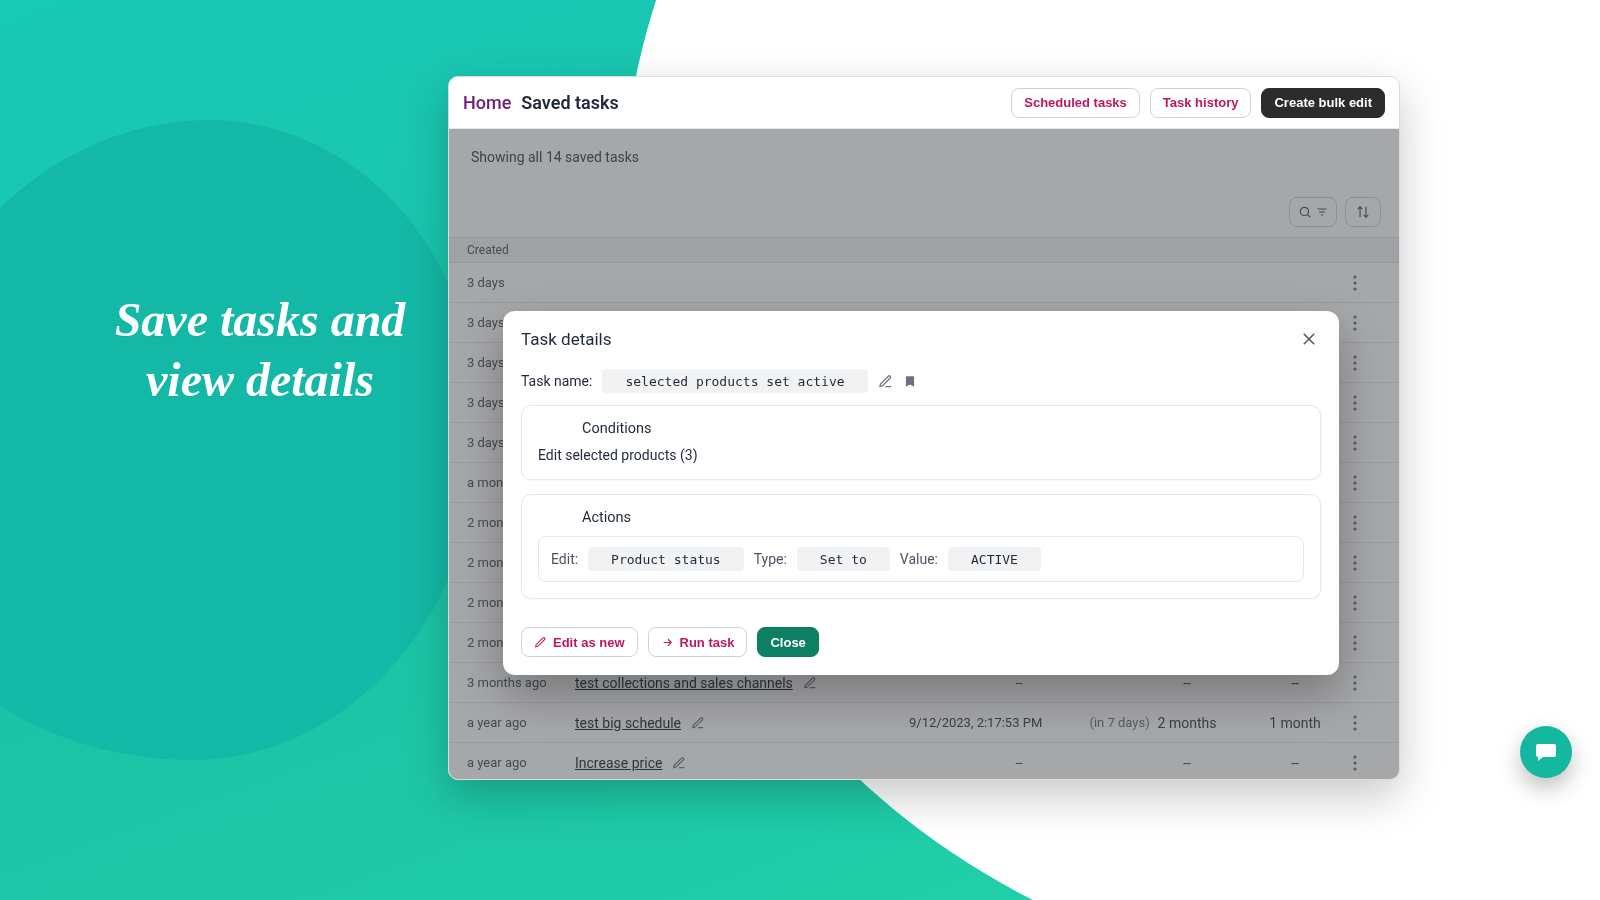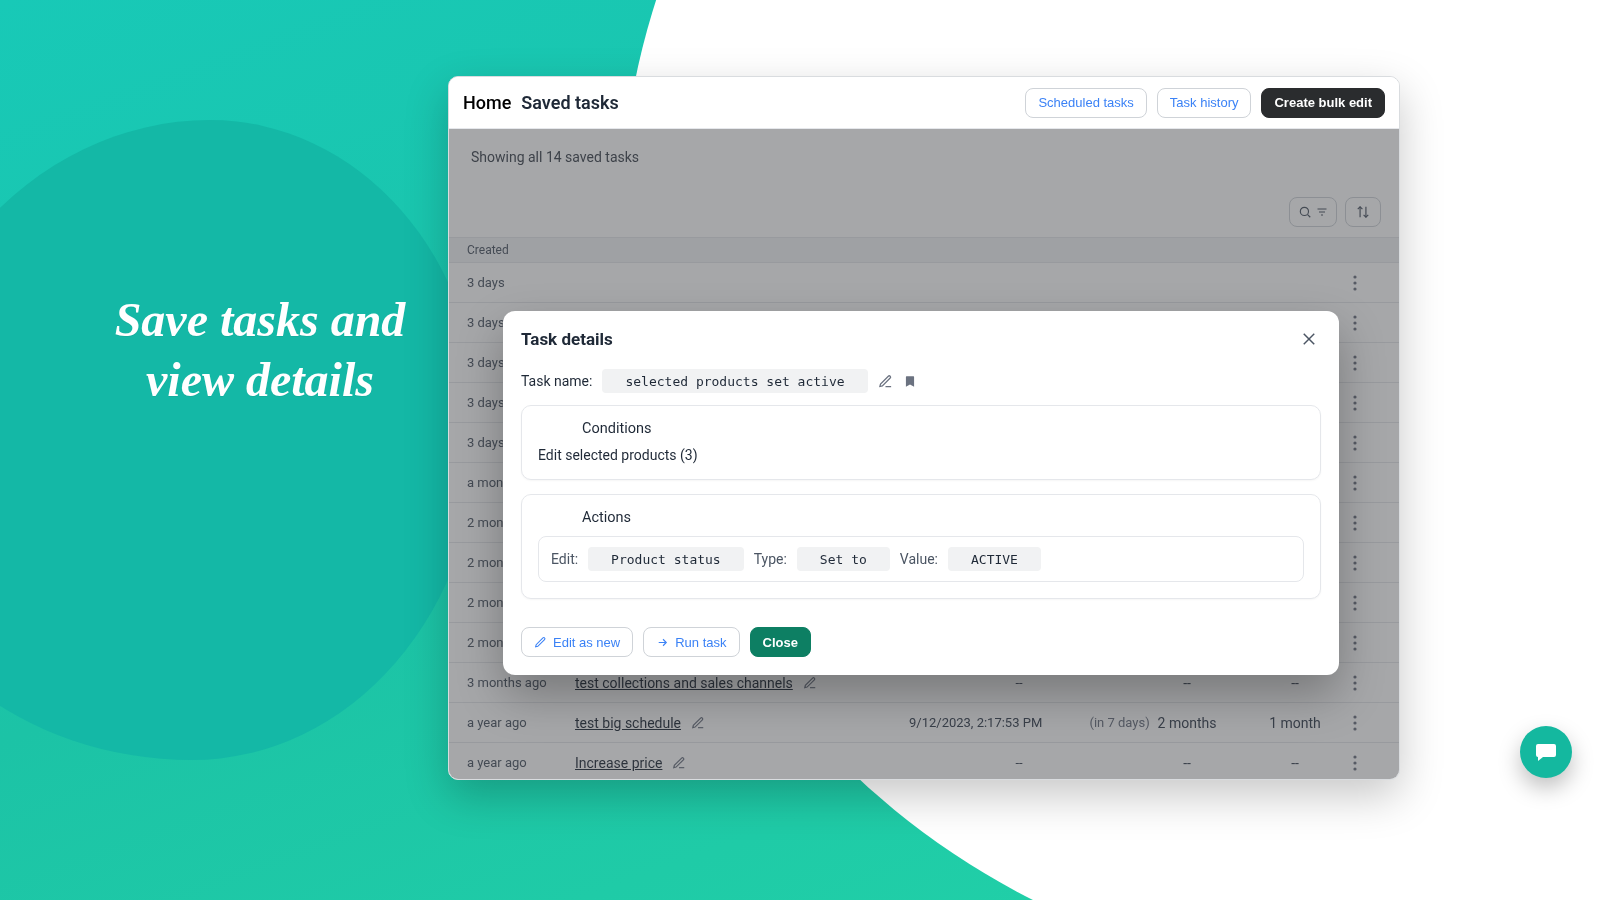--- a/index.html
+++ b/index.html
@@ -31,27 +31,27 @@
     background: #ffffff; border: 1px solid #d9dcdf; border-radius: 10px;
     box-shadow: 0 16px 44px rgba(0,0,0,0.22); z-index: 4; overflow: hidden;
   }
 
   .app-header {
     display: flex; align-items: center; justify-content: space-between;
     height: 52px; padding: 0 14px; border-bottom: 1px solid #e5e7eb;
     background: #ffffff;
   }
   .breadcrumbs { display: flex; align-items: baseline; gap: 10px; font-size: 18px; }
-  .bc-home { color: #000000; font-weight: 500; cursor: pointer; }
+  .bc-home { color: #701a75; font-weight: 500; cursor: pointer; }
   .bc-current { color: #1f2937; font-weight: 600; }
   .hdr-actions { display: flex; gap: 10px; }
   .btn {
     display: inline-flex; align-items: center; gap: 6px;
     height: 30px; padding: 0 12px; border: 1px solid #cfd3d8; border-radius: 8px;
-    background: #ffffff; color: #3b82f6; font-size: 13px; font-weight: 400; cursor: pointer;
+    background: #ffffff; color: #be185d; font-size: 13px; font-weight: 700; cursor: pointer;
   }
   .btn-dark { background: #2a2c2e; border-color: #2a2c2e; color: #ffffff; font-weight: 600; }
   .btn-primary { background: #0d7f63; border-color: #0d7f63; color: #ffffff; font-weight: 700; }
 
   .app-body { position: relative; height: calc(100% - 52px); }
 
   .body-content { position: absolute; inset: 0; padding: 20px 0 0 0; }
 
   .summary { padding: 0 22px; color: #3f4650; font-size: 14px; }
 
@@ -95,21 +95,21 @@
   
   .modal {
     position: absolute; left: 54px; top: 182px; width: 836px;
     background: #ffffff; border-radius: 12px; box-shadow: 0 20px 46px rgba(0,0,0,0.28);
     overflow: hidden;
   }
   .modal-head {
     display: flex; align-items: center; justify-content: space-between;
     padding: 16px 18px 8px 18px;
   }
-  .modal-title { font-size: 17px; font-weight: 700; color: #1f2937; }
+  .modal-title { font-size: 17px; font-weight: 400; color: #1f2937; }
   .modal-x { width: 24px; height: 24px; display: flex; align-items: center; justify-content: center; cursor: pointer; color: #4b5563; border-radius: 6px; }
   .modal-body { padding: 10px 18px 0 18px; }
 
   .tn-row { display: flex; align-items: center; gap: 10px; font-size: 14px; color: #1f2937; margin-bottom: 12px;}
   .chip {
     display: inline-flex; align-items: center; height: 24px; padding: 0 23px;
     background: #f1f2f3; border-radius: 4px; font-family: ui-monospace, Menlo, Consolas, monospace;
     font-size: 13px; color: #1f2937;
   }
   .mini-icon { color: #6b7280; cursor: pointer; }

